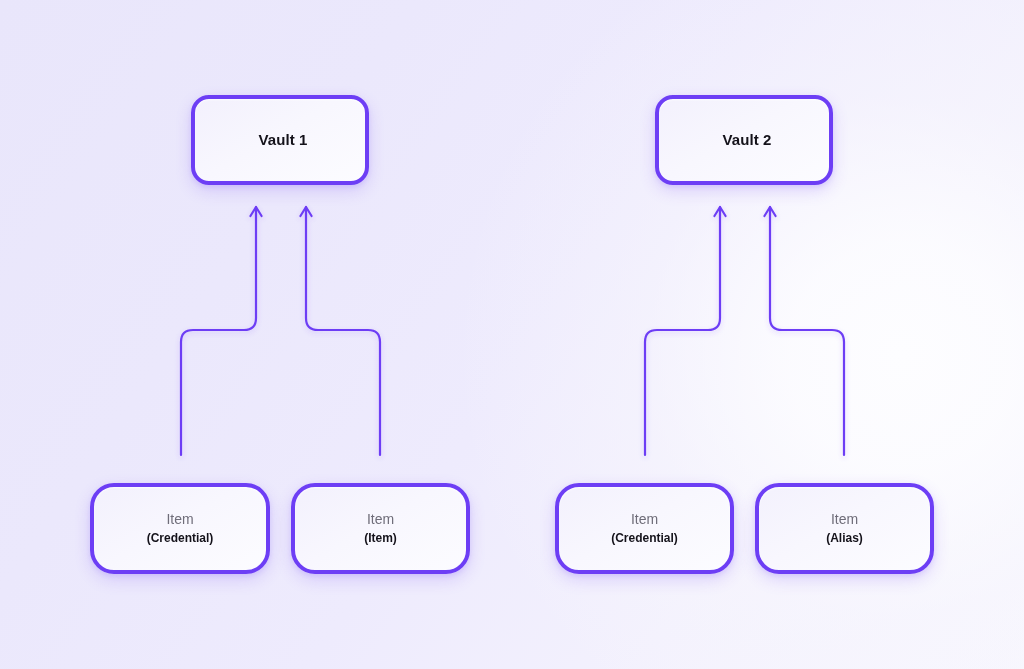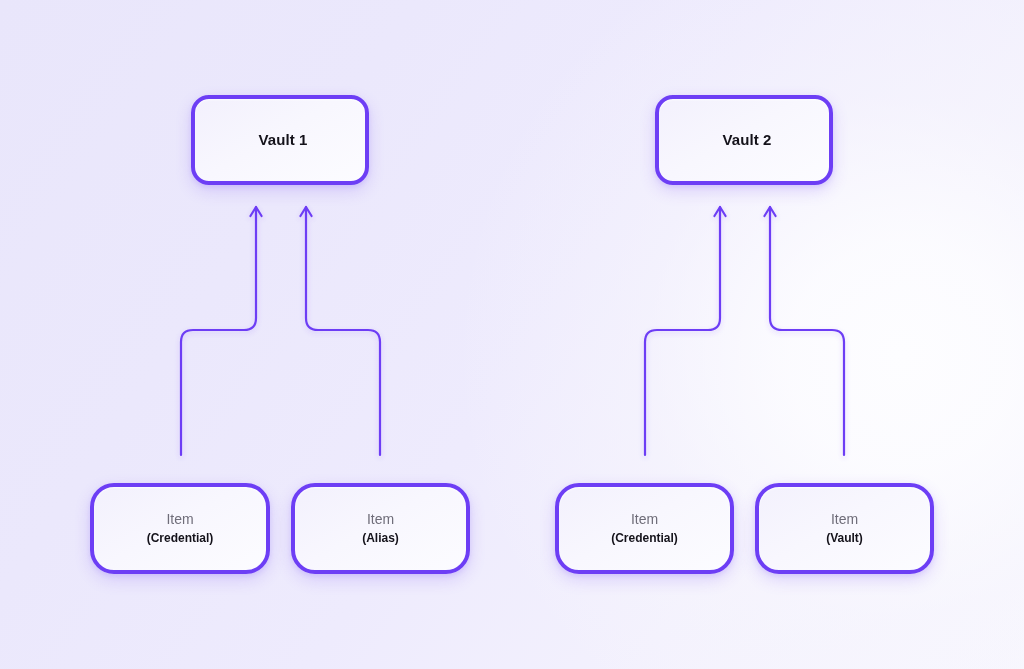--- a/index.html
+++ b/index.html
@@ -125,28 +125,28 @@
   <div id="nodes-layer">
       <div class="node vault" style="left: 191px; top: 95px; width: 178px; height: 90px; border-color: rgb(109, 62, 245);">
         <span class="vault-label">Vault 1</span>
       </div>
       <div class="node item" style="left: 90px; top: 483px; width: 180px; height: 91px; border-color: rgb(109, 62, 245);">
         <span class="item-top">Item</span>
         <span class="item-kind">(Credential)</span>
       </div>
       <div class="node item" style="left: 291px; top: 483px; width: 179px; height: 91px; border-color: rgb(109, 62, 245);">
         <span class="item-top">Item</span>
-        <span class="item-kind">(Alias)</span>
+        <span class="item-kind">(Item)</span>
       </div>
       <div class="node vault" style="left: 655px; top: 95px; width: 178px; height: 90px; border-color: rgb(109, 62, 245);">
         <span class="vault-label">Vault 2</span>
       </div>
       <div class="node item" style="left: 555px; top: 483px; width: 179px; height: 91px; border-color: rgb(109, 62, 245);">
         <span class="item-top">Item</span>
         <span class="item-kind">(Credential)</span>
       </div>
       <div class="node item" style="left: 755px; top: 483px; width: 179px; height: 91px; border-color: rgb(109, 62, 245);">
         <span class="item-top">Item</span>
-        <span class="item-kind">(Vault)</span>
+        <span class="item-kind">(Alias)</span>
       </div>
     </div>
 
 </div>
 
 </body></html>

